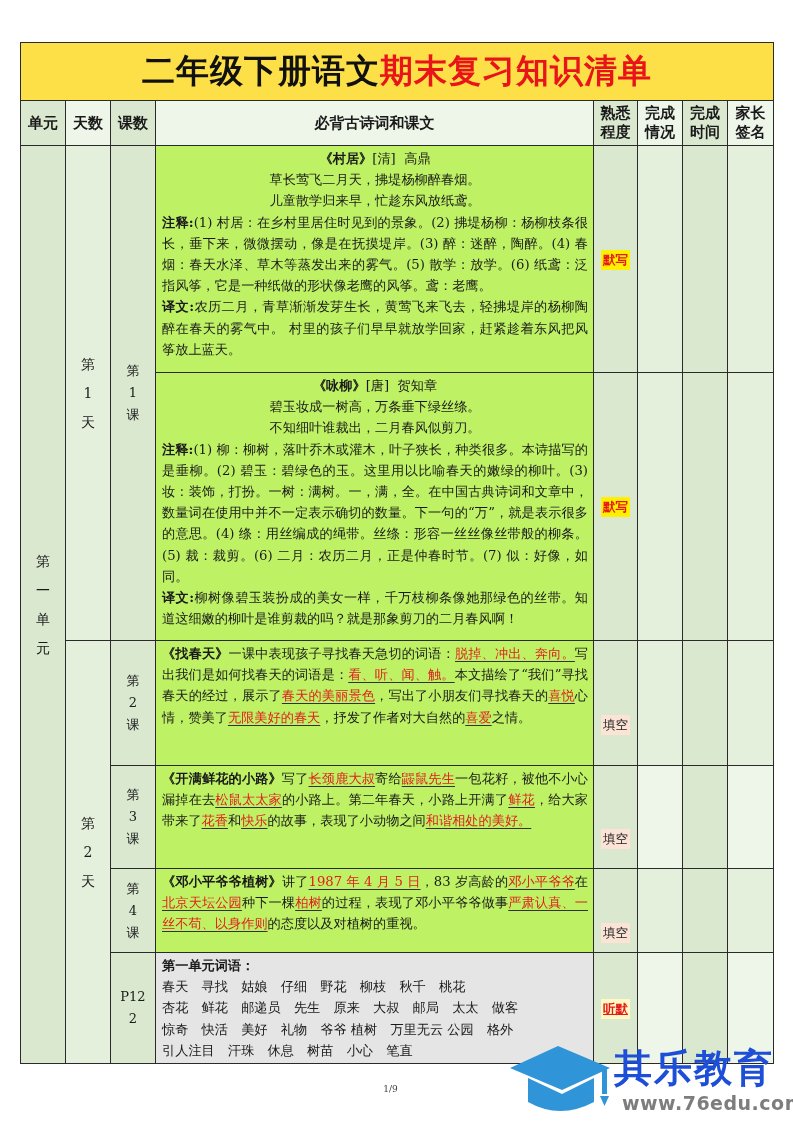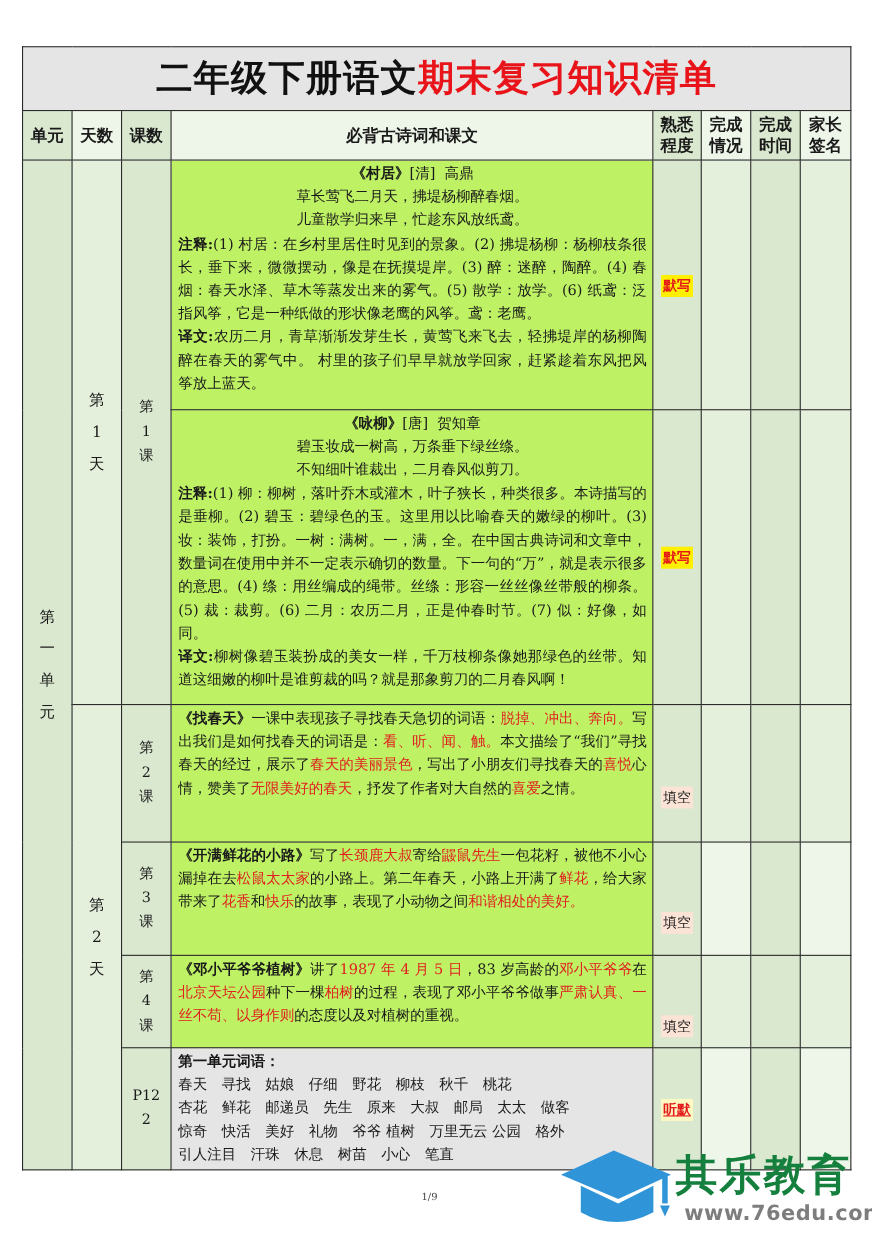--- a/index.html
+++ b/index.html
@@ -1,52 +1,52 @@
 <!DOCTYPE html>
 <html><head>
 <meta charset="utf-8">
 <style>
   html, body { margin:0; padding:0; background:#ffffff; }
   body { width:793px; height:1122px; position:relative; overflow:hidden;
          font-family:"DejaVu Serif","Liberation Serif",serif; color:#1a1a1a; }
   .sheet { position:absolute; left:20px; top:42px; width:753px; }
   table { border-collapse:collapse; width:753px; table-layout:fixed; }
   td, th { border:1px solid #2a2a2a; padding:0; vertical-align:middle; }
-  .title-cell { height:57px; background:#e5e5e5; text-align:center;
+  .title-cell { height:57px; background:#fde047; text-align:center;
                 font-family:"DejaVu Sans","Liberation Sans",sans-serif; font-weight:bold;
                 font-size:33px; letter-spacing:1px; }
   .title-black { color:#111; }
   .title-red { color:#e8141a; }
   th { height:44px; font-family:"DejaVu Sans","Liberation Sans",sans-serif; font-weight:bold;
        font-size:15px; line-height:19px; text-align:center; }
   .bg-a { background:#d9e8cf; }
   .bg-b { background:#e5f0dc; }
   .bg-c { background:#eef5e9; }
   .bg-hdr-light { background:#eef5e9; }
   .vert { text-align:center; font-size:14px; line-height:29px; }
   .vert-small { text-align:center; font-size:13px; line-height:22px; }
   .content { padding:2px 5px 2px 6px; font-size:13.2px; line-height:21.2px;
              background:#bef264; vertical-align:top; text-align:justify; }
   .poem-title { text-align:center; }
   .poem-line { text-align:center; }
   .b { font-weight:bold; }
-  .hl { color:#e02020; text-decoration-color:#333;
+  .hl { color:#e02020; text-decoration:underline; text-decoration-color:#333;
         text-underline-offset:3px; }
   .tag { display:inline-block; padding:2px 2px; font-family:"DejaVu Sans","Liberation Sans",sans-serif;
          font-size:12.5px; line-height:16px; }
   .tag-yellow { background:#ffef00; color:#e41a1a; font-weight:bold;text-align:center; }
   .tag-peach { background:#fbe3d6; color:#222;margin-top:44px; }
   .tag-orange { background:#fef9c3; color:#e41a1a; font-weight:bold;text-decoration:underline; }
   .center { text-align:center; }
   .words div { white-space:pre; }
   .page-num { position:absolute; left:0; width:781px; top:1084px; text-align:center;
               font-size:9px; color:#444; }
   .logo { position:absolute; left:510px; top:1040px; width:283px; height:80px; }
   .logo-text { position:absolute; left:104px; top:3px; font-family:"DejaVu Sans","Liberation Sans",sans-serif;
-               font-weight:bold; font-size:38px; color:#15803d; letter-spacing:2px; }
+               font-weight:bold; font-size:38px; color:#1d4ed8; letter-spacing:2px; }
   .logo-url { position:absolute; left:112px; top:52px; font-family:"DejaVu Sans","Liberation Sans",sans-serif;
               font-weight:bold; font-size:19px; color:#7d7d7d; letter-spacing:0.5px; }
 </style>
 </head>
 <body>
 
 <div class="sheet">
 <table>
   <colgroup>
     <col style="width:45px">

